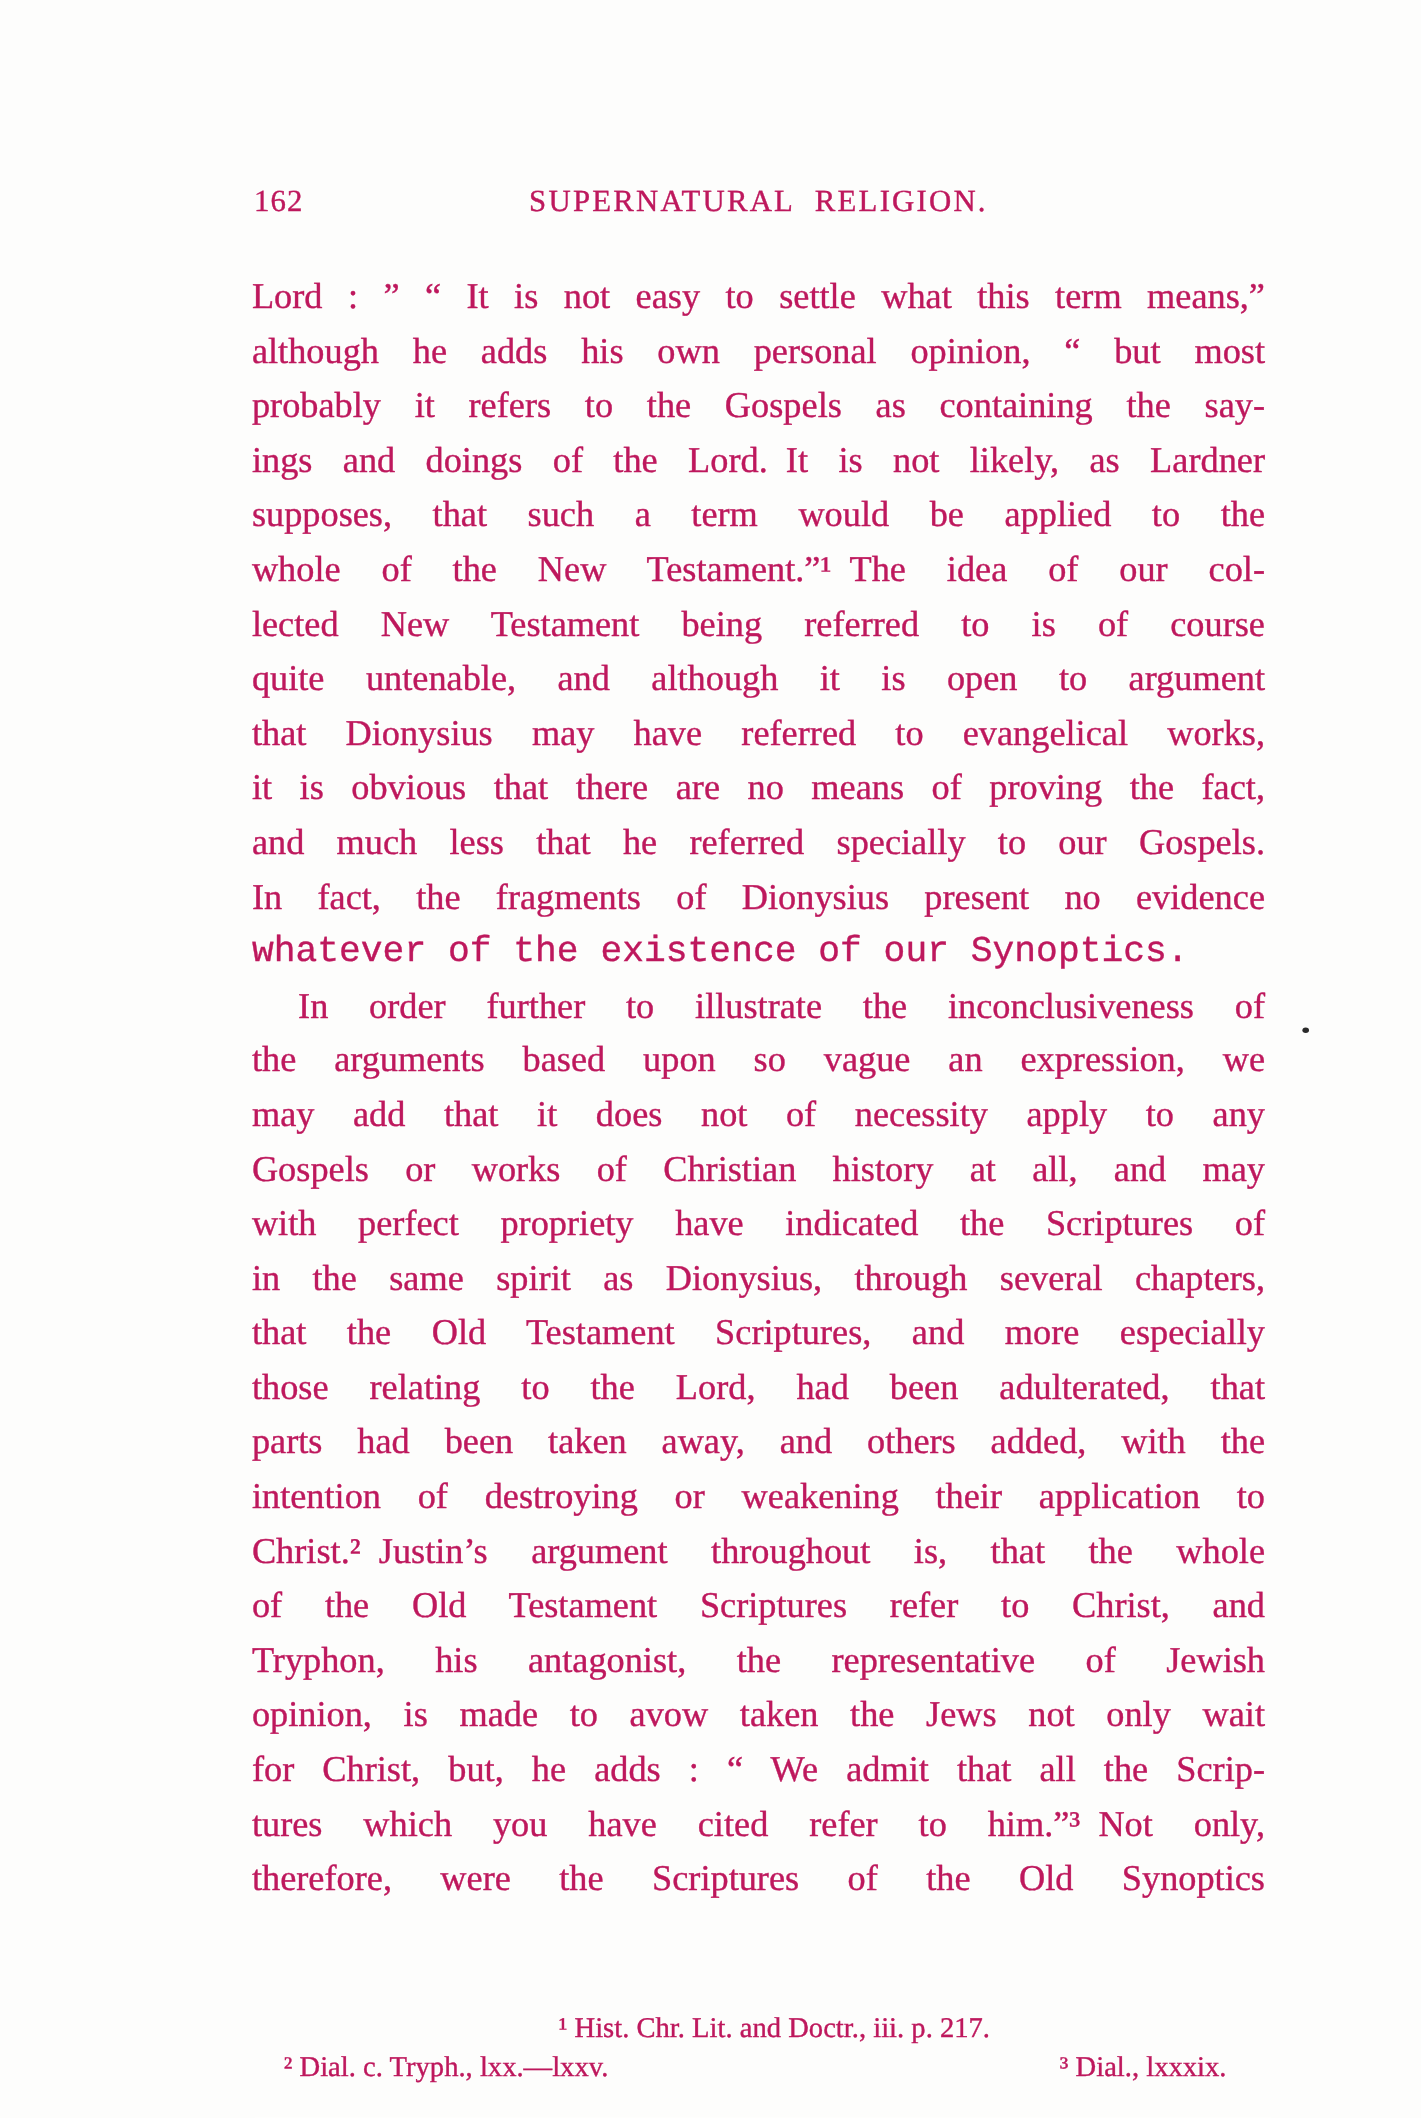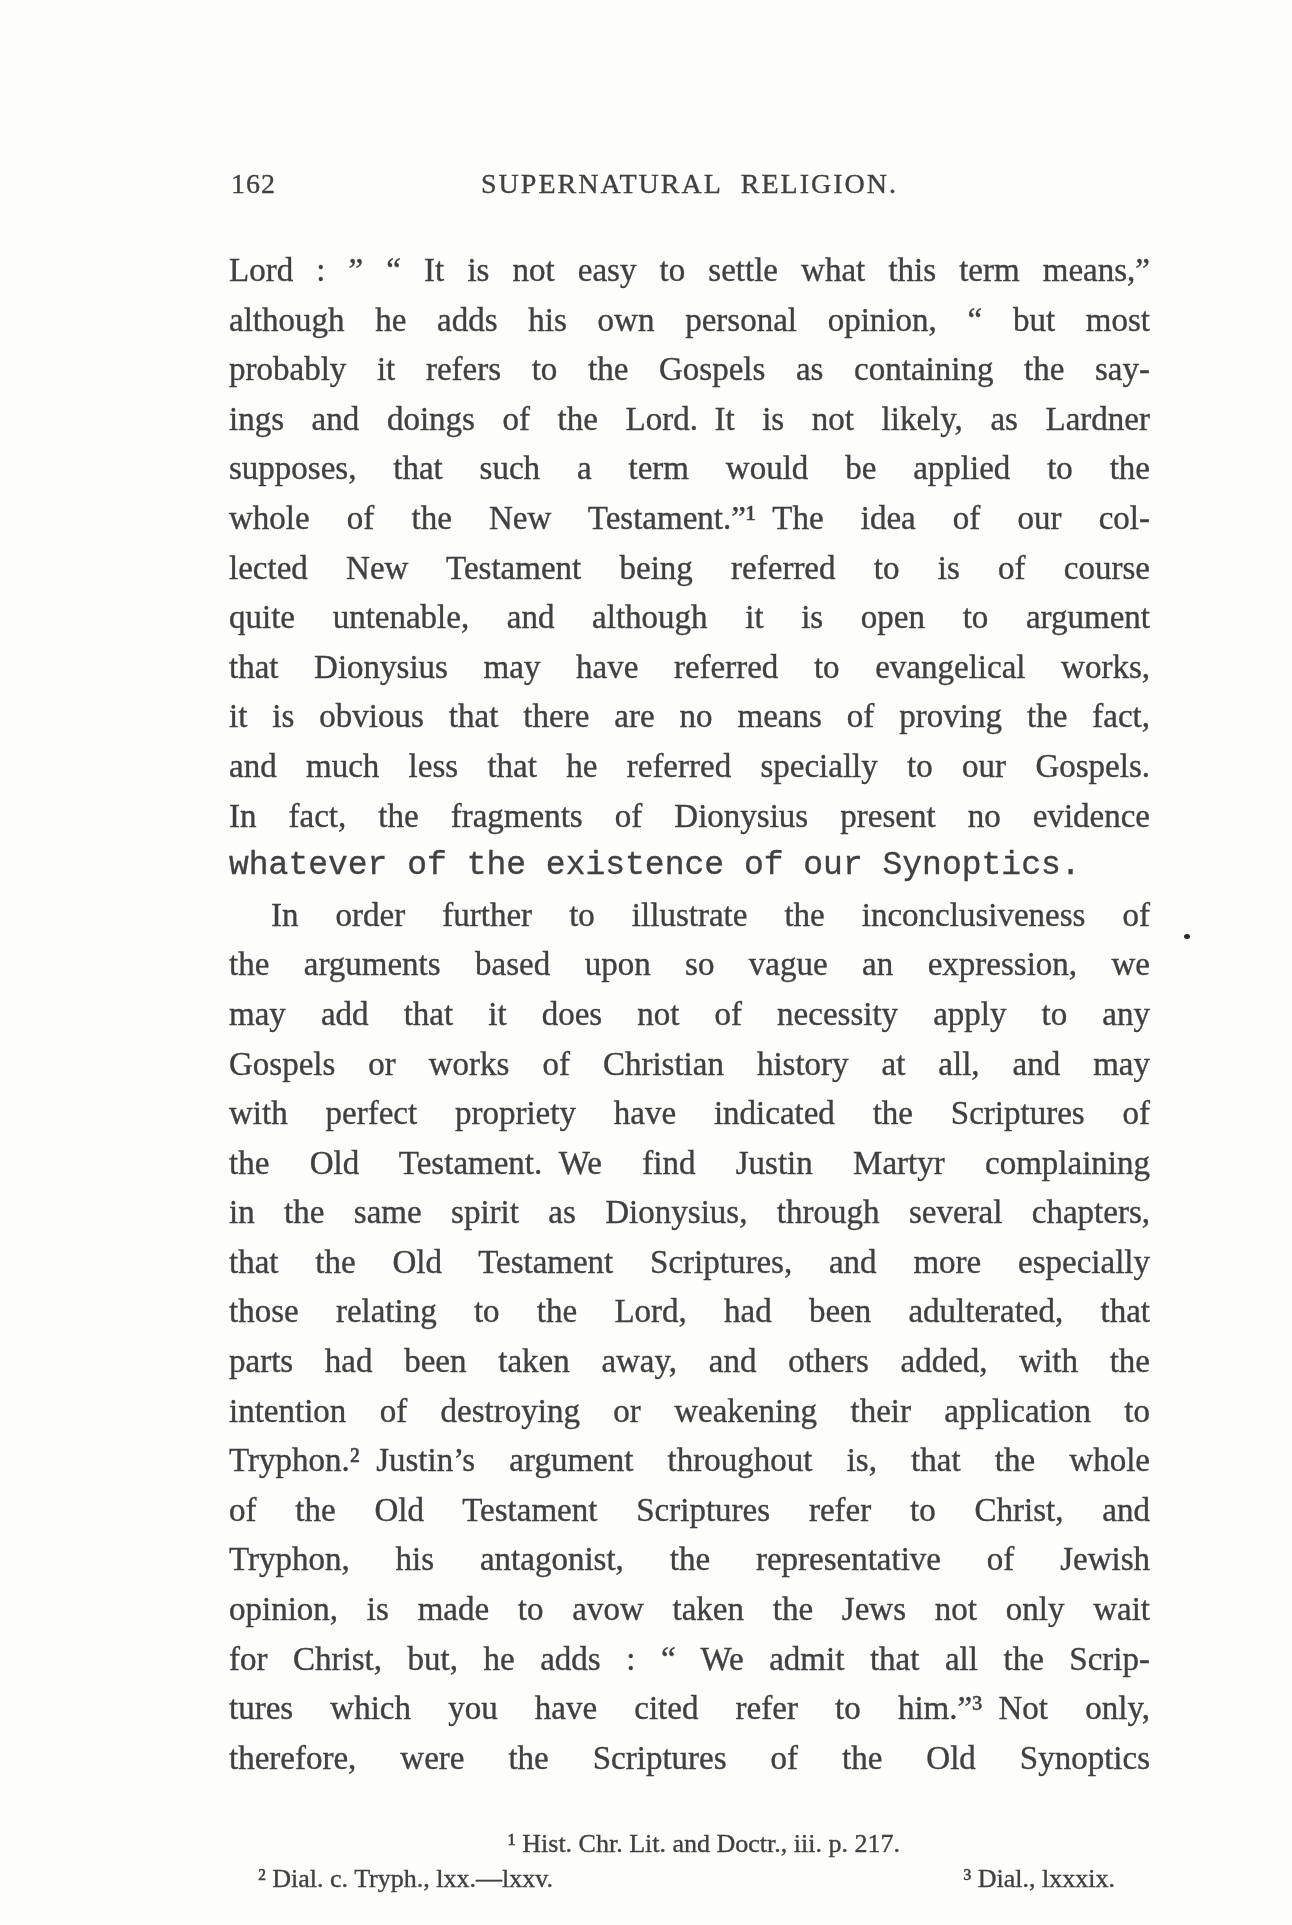--- a/index.html
+++ b/index.html
@@ -8,21 +8,21 @@
     font-family:"Liberation Serif", serif;
     background:#ffffff;
     position:relative;
     overflow:hidden;
   }
   .page {
     position:absolute;
     left:0; top:0;
     width:1292px; height:1925px;
     background:#fdfdfc;
-    color:#404040;
+    color:#be185d;
     -webkit-text-stroke:0.35px currentColor;
   }
   .running-header {
     position:absolute;
     top:166px; left:229px;
     width:921px; height:40px;
     font-size:28px;
     line-height:36px;
   }
   .page-number {
@@ -98,27 +98,26 @@
         <div class="line">and much less that he referred specially to our Gospels.</div>
         <div class="line">In fact, the fragments of Dionysius present no evidence</div>
         <div class="line no-stretch">whatever of the existence of our Synoptics.</div>
       </div>
       <div class="paragraph">
         <div class="line indent">In order further to illustrate the inconclusiveness of</div>
         <div class="line">the arguments based upon so vague an expression, we</div>
         <div class="line">may add that it does not of necessity apply to any</div>
         <div class="line">Gospels or works of Christian history at all, and may</div>
         <div class="line">with perfect propriety have indicated the Scriptures of</div>
-        <div class="line">the Old Testament. We find Justin Martyr complaining</div>
         <div class="line">in the same spirit as Dionysius, through several chapters,</div>
         <div class="line">that the Old Testament Scriptures, and more especially</div>
         <div class="line">those relating to the Lord, had been adulterated, that</div>
         <div class="line">parts had been taken away, and others added, with the</div>
         <div class="line">intention of destroying or weakening their application to</div>
-        <div class="line">Tryphon.² Justin’s argument throughout is, that the whole</div>
+        <div class="line">Christ.² Justin’s argument throughout is, that the whole</div>
         <div class="line">of the Old Testament Scriptures refer to Christ, and</div>
         <div class="line">Tryphon, his antagonist, the representative of Jewish</div>
         <div class="line">opinion, is made to avow taken the Jews not only wait</div>
         <div class="line">for Christ, but, he adds : “ We admit that all the Scrip-</div>
         <div class="line">tures which you have cited refer to him.”³ Not only,</div>
         <div class="line">therefore, were the Scriptures of the Old Synoptics</div>
       </div>
     </div>
 
   <div class="footnotes">

